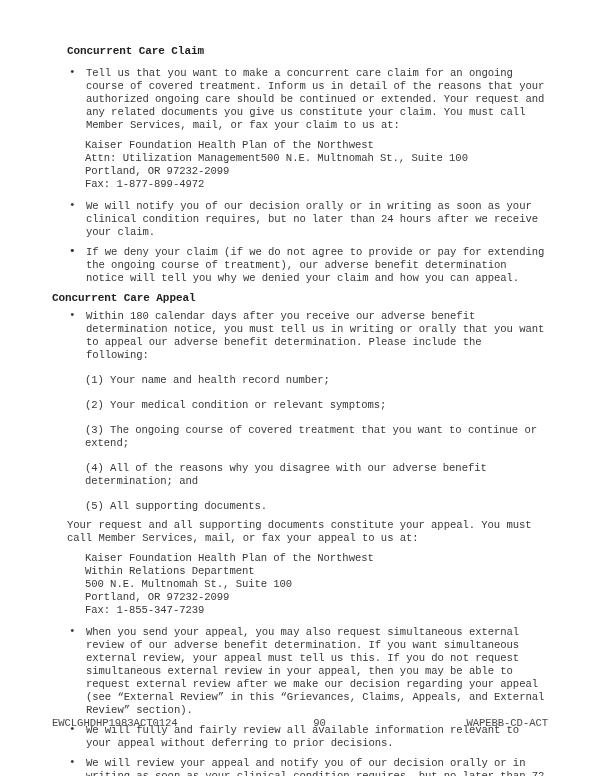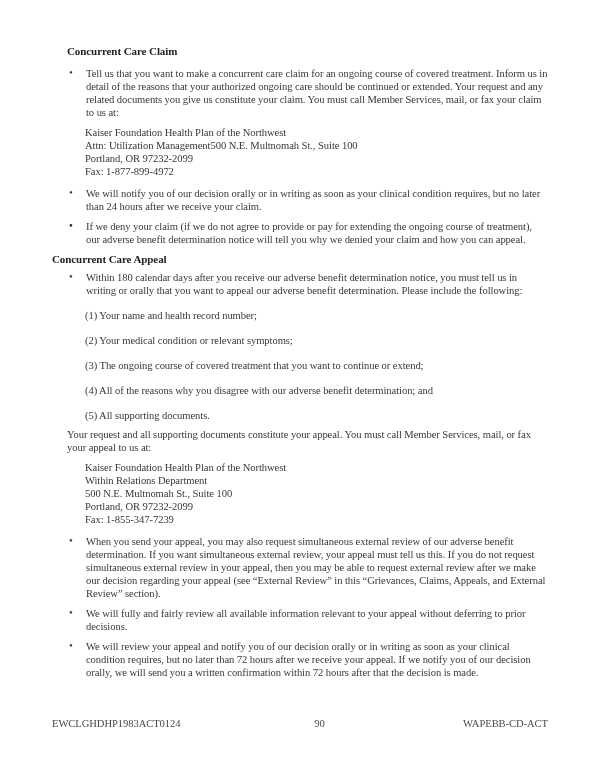--- a/index.html
+++ b/index.html
@@ -7,21 +7,21 @@
     padding: 0;
     background: #ffffff;
   }
   .page {
     position: relative;
     width: 600px;
     height: 776px;
     box-sizing: border-box;
     padding: 45px 52px 0 52px;
     background: #ffffff;
-    font-family: Liberation Serif, serif;
+    font-family: Liberation Mono, monospace;
     font-size: 10.6px;
     line-height: 13px;
     letter-spacing: -0.08px;
     color: #383838;
     overflow: hidden;
   }
   .section-heading {
     font-weight: bold;
     font-size: 11px;
     color: #222222;

